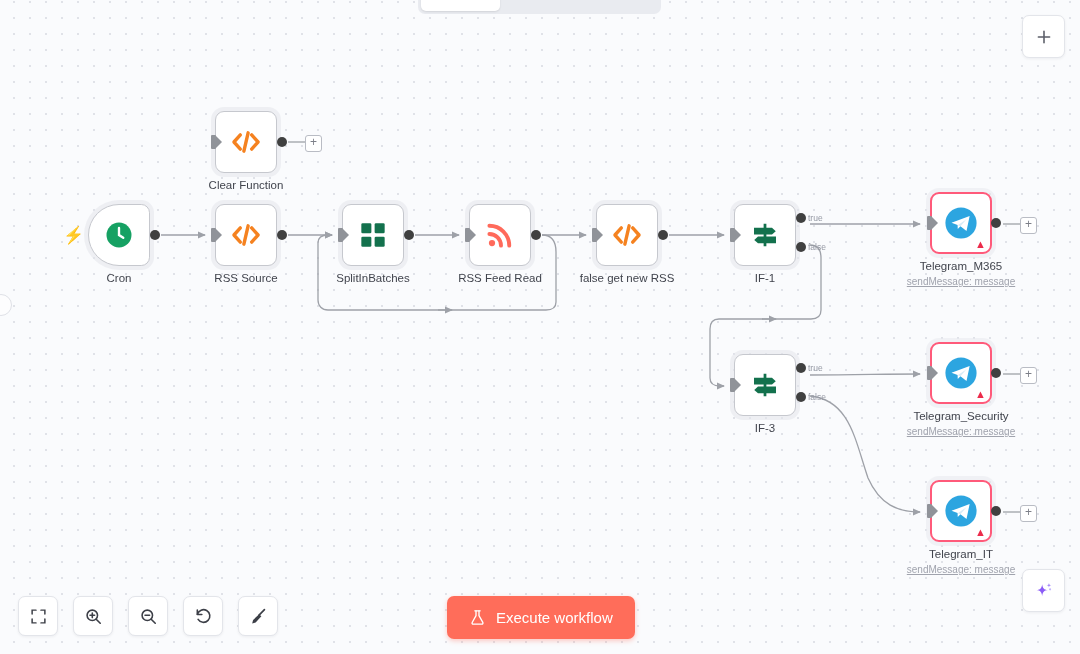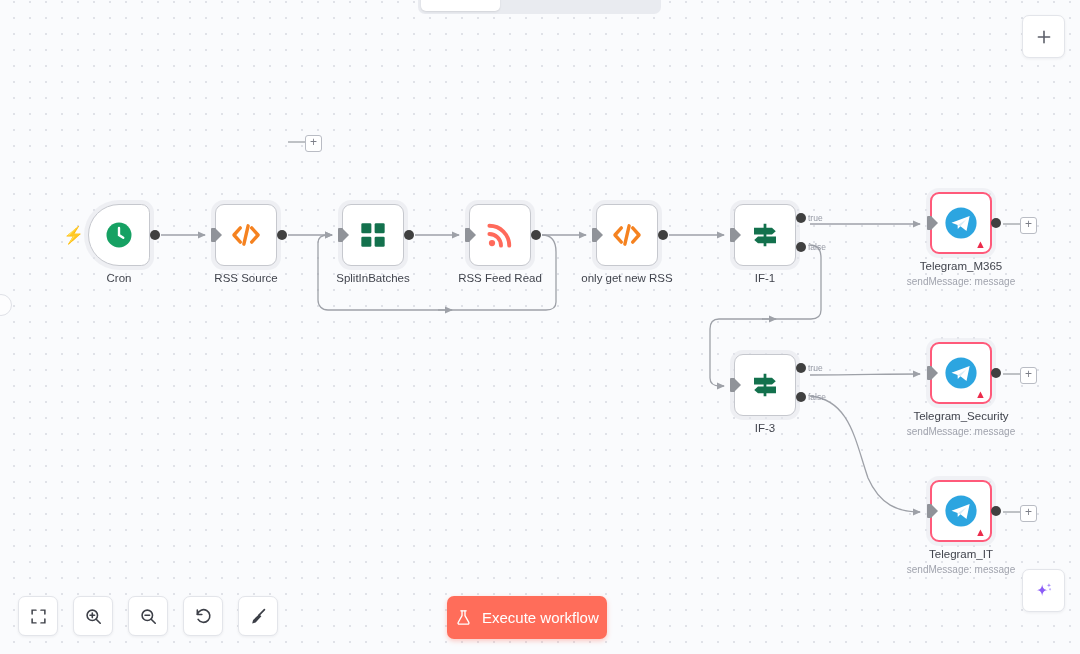--- a/index.html
+++ b/index.html
@@ -100,20 +100,21 @@
     text-align: center;
   }
   .node-sub {
     position: absolute;
     top: 84px;
     left: 50%;
     transform: translateX(-50%);
     white-space: nowrap;
     font-size: 10px;
     color: #a0a3ad;
+    text-decoration: underline;
   }
 
   
   .port-in {
     position: absolute;
     left: -5px;
     top: 50%;
     transform: translateY(-50%);
     width: 5px;
     height: 14px;
@@ -219,21 +220,21 @@
     width: 38px;
     height: 38px;
   }
 
   
   #execute-workflow-button {
     position: absolute;
     left: 447px;
     bottom: 15px;
     height: 43px;
-    padding: 0 8px;
+    padding: 0 22px;
     background: #ff6d5a;
     color: #ffffff;
     border: none;
     border-radius: 7px;
     font-family: "Liberation Sans", sans-serif;
     font-size: 15px;
     display: flex;
     align-items: center;
     gap: 10px;
     box-shadow: 0 2px 5px rgba(255,109,90,.35);
@@ -308,20 +309,32 @@
   </svg>
 
   <div id="left-edge-stub"></div>
 
   <div id="tabbar">
     <div class="tab active">Editor</div>
     <div class="tab">Executions</div>
     <div class="tab">Evaluations</div>
   </div>
 
+  <div class="node" style="left:215px; top:111px;">
+    <div class="node-box">
+      <div class="port-in"></div>
+      <svg class="ic" width="34" height="34" viewBox="0 0 24 24" fill="none" stroke="#f58220" stroke-width="2.4" stroke-linecap="round" stroke-linejoin="round">
+        <polyline points="8,7 3.5,12 8,17"></polyline>
+        <polyline points="16,7 20.5,12 16,17"></polyline>
+        <line x1="13.5" y1="5.5" x2="10.5" y2="18.5"></line>
+      </svg>
+      <div class="port-out"></div>
+    </div>
+    <div class="node-label">Clear Function</div>
+  </div>
   <div class="plus-stub" style="left:305px; top:135px;">+</div>
 
   <div class="node" style="left:88px; top:204px;">
     <div class="node-box trigger">
       <span class="lightning">⚡</span>
       <svg class="ic" width="30" height="30" viewBox="0 0 24 24">
         <circle cx="12" cy="12" r="10" fill="#16a163"></circle>
         <path d="M12 6.4 L12 12 L15.4 14.2" stroke="#ffffff" stroke-width="1.9" stroke-linecap="round" fill="none"></path>
       </svg>
       <div class="port-out"></div>
@@ -372,21 +385,21 @@
   <div class="node" style="left:596px; top:204px;">
     <div class="node-box">
       <div class="port-in"></div>
       <svg class="ic" width="34" height="34" viewBox="0 0 24 24" fill="none" stroke="#f58220" stroke-width="2.4" stroke-linecap="round" stroke-linejoin="round">
         <polyline points="8,7 3.5,12 8,17"></polyline>
         <polyline points="16,7 20.5,12 16,17"></polyline>
         <line x1="13.5" y1="5.5" x2="10.5" y2="18.5"></line>
       </svg>
       <div class="port-out"></div>
     </div>
-    <div class="node-label">only get new RSS</div>
+    <div class="node-label">false get new RSS</div>
   </div>
 
   <div class="node" style="left:734px; top:204px;">
     <div class="node-box">
       <div class="port-in"></div>
       <svg class="ic" width="30" height="30" viewBox="0 0 24 24">
         <rect x="10.9" y="3" width="2.2" height="18" fill="#13714d"></rect>
         <path d="M3.2 6.2 H17.6 L20.6 8.9 L17.6 11.6 H3.2 Z" fill="#13714d"></path>
         <path d="M20.8 13.2 H6.4 L3.4 15.9 L6.4 18.6 H20.8 Z" fill="#13714d"></path>
       </svg>

